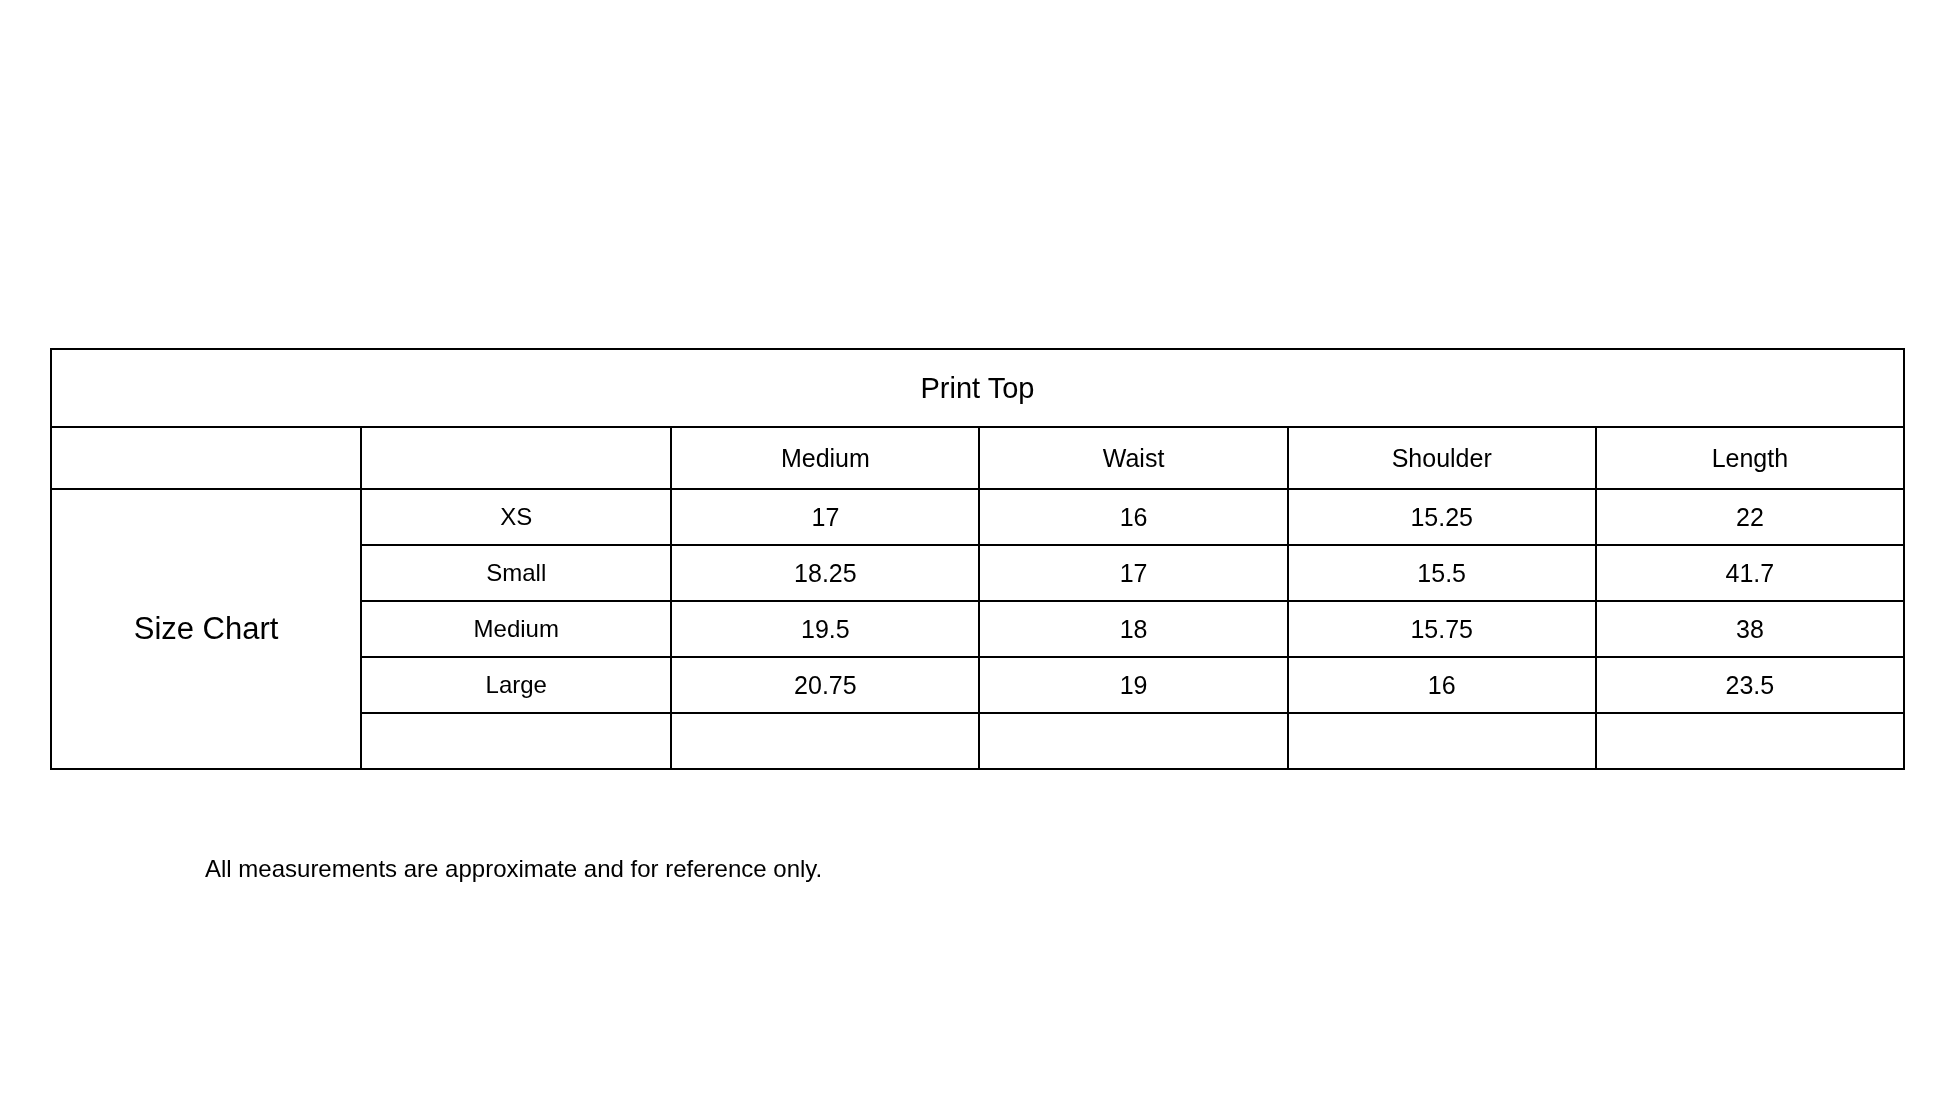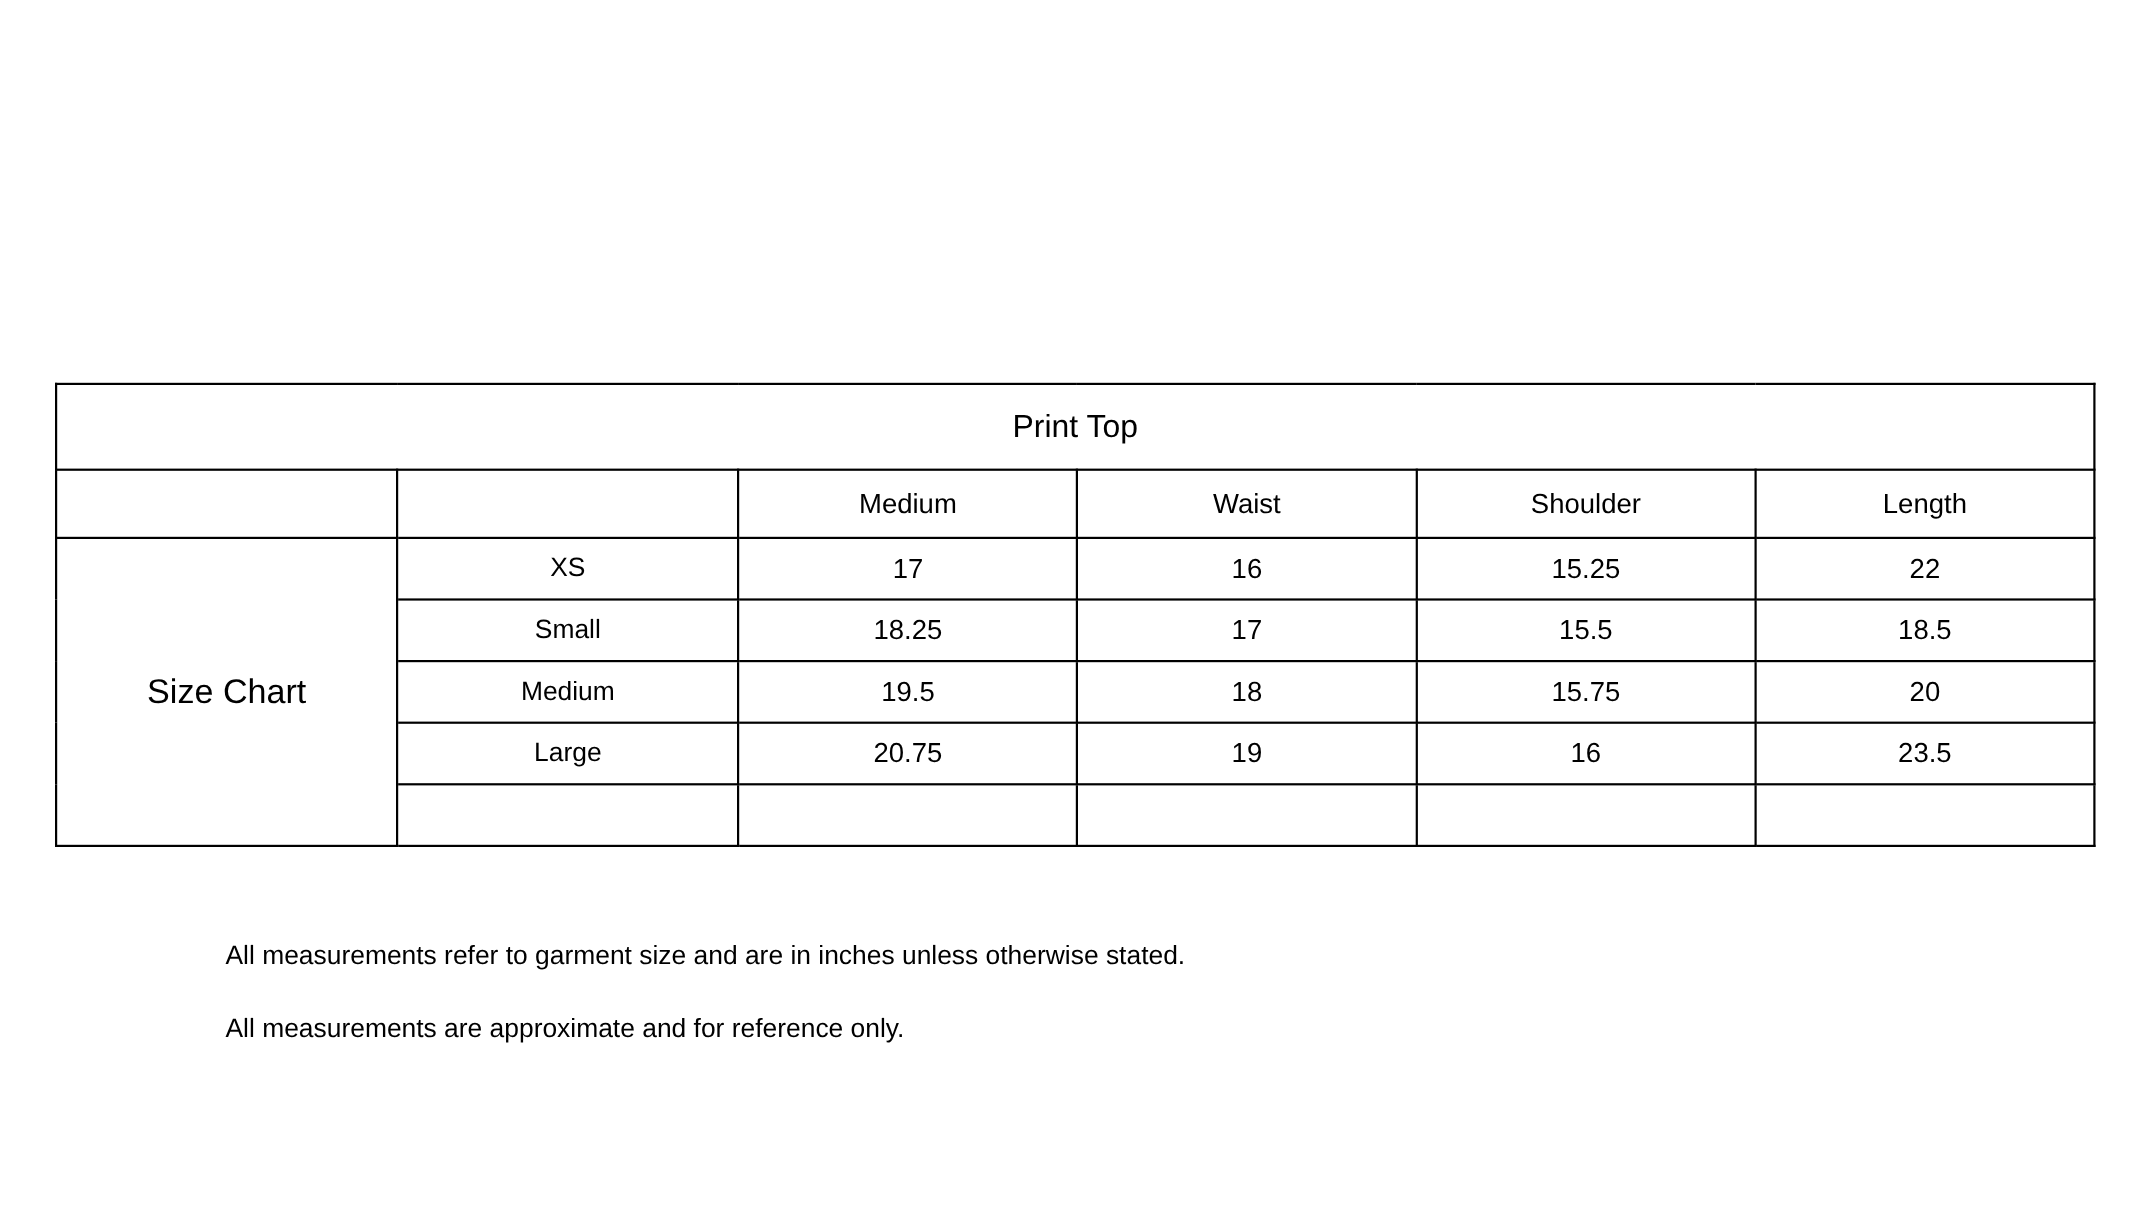--- a/index.html
+++ b/index.html
@@ -112,45 +112,44 @@
           <td class="value-cell">17</td>
           <td class="value-cell">16</td>
           <td class="value-cell">15.25</td>
           <td class="value-cell">22</td>
         </tr>
         <tr>
           <td class="size-name-cell">Small</td>
           <td class="value-cell">18.25</td>
           <td class="value-cell">17</td>
           <td class="value-cell">15.5</td>
-          <td class="value-cell">18.5</td>
+          <td class="value-cell">41.7</td>
         </tr>
         <tr>
           <td class="size-name-cell">Medium</td>
           <td class="value-cell">19.5</td>
           <td class="value-cell">18</td>
           <td class="value-cell">15.75</td>
-          <td class="value-cell">20</td>
+          <td class="value-cell">38</td>
         </tr>
         <tr>
           <td class="size-name-cell">Large</td>
           <td class="value-cell">20.75</td>
           <td class="value-cell">19</td>
           <td class="value-cell">16</td>
           <td class="value-cell">23.5</td>
         </tr>
         <tr>
           <td class="blank-cell"></td>
           <td class="blank-cell"></td>
           <td class="blank-cell"></td>
           <td class="blank-cell"></td>
           <td class="blank-cell"></td>
         </tr>
       </tbody>
     </table>
   </div>
 
   <div class="footer-notes">
-    <p>All measurements refer to garment size and are in inches unless otherwise stated.</p>
     <p>All measurements are approximate and for reference only.</p>
   </div>
 
 </div>
 
 </body></html>

